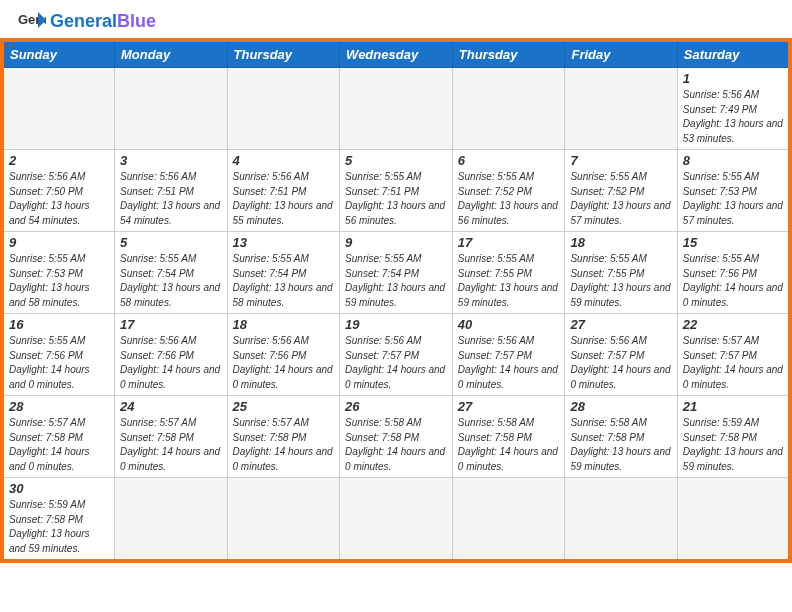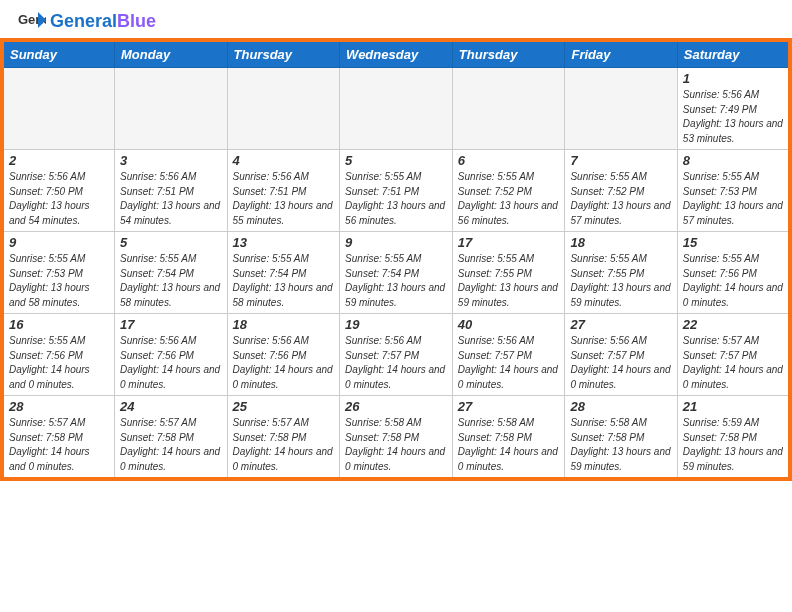--- a/index.html
+++ b/index.html
@@ -248,14 +248,26 @@
         </td>
         <td>
           <span class="day-num">28</span>
           <div class="day-info">Sunrise: 5:58 AM<br>Sunset: 7:58 PM<br>Daylight: 13 hours and 59 minutes.</div>
         </td>
         <td>
           <span class="day-num">21</span>
           <div class="day-info">Sunrise: 5:59 AM<br>Sunset: 7:58 PM<br>Daylight: 13 hours and 59 minutes.</div>
         </td>
       </tr>
+      <tr class="week-row">
+        <td>
+          <span class="day-num">30</span>
+          <div class="day-info">Sunrise: 5:59 AM<br>Sunset: 7:58 PM<br>Daylight: 13 hours and 59 minutes.</div>
+        </td>
+        <td class="empty"></td>
+        <td class="empty"></td>
+        <td class="empty"></td>
+        <td class="empty"></td>
+        <td class="empty"></td>
+        <td class="empty"></td>
+      </tr>
     </tbody>
 </table>
 
 </body></html>

